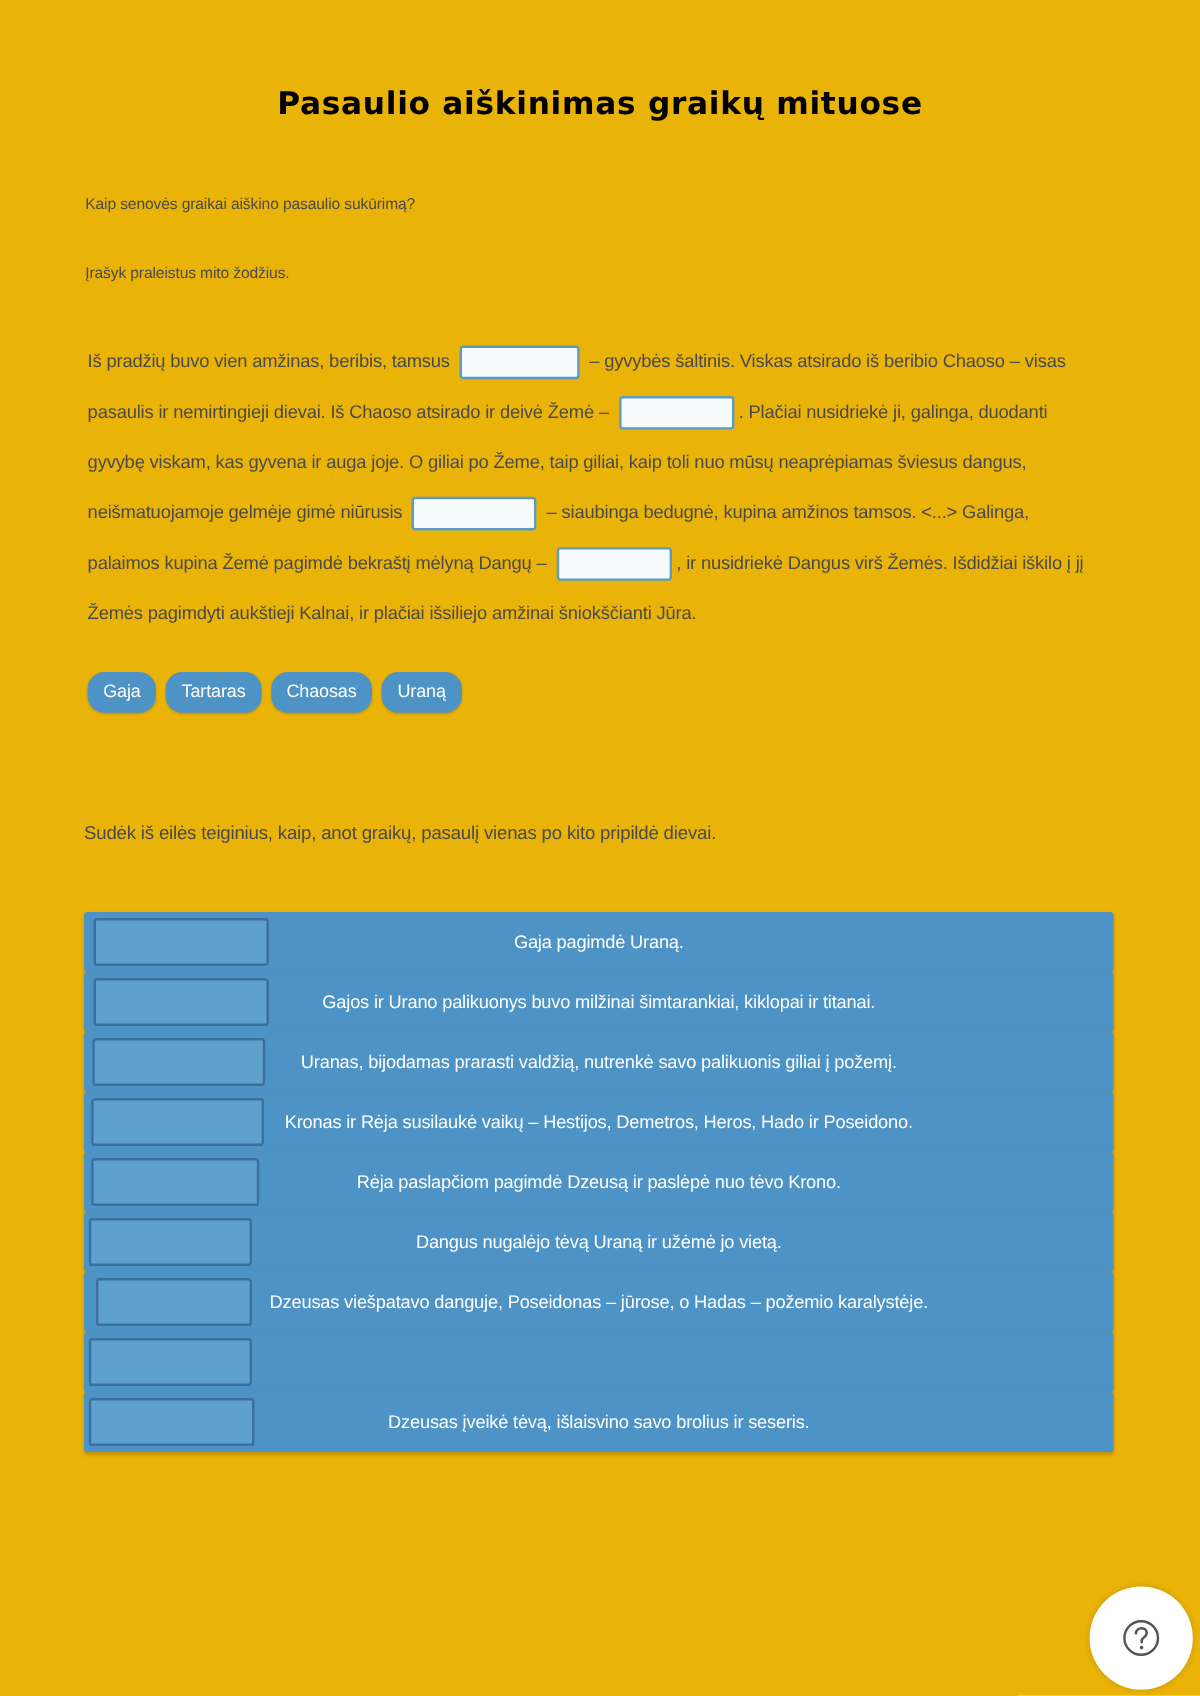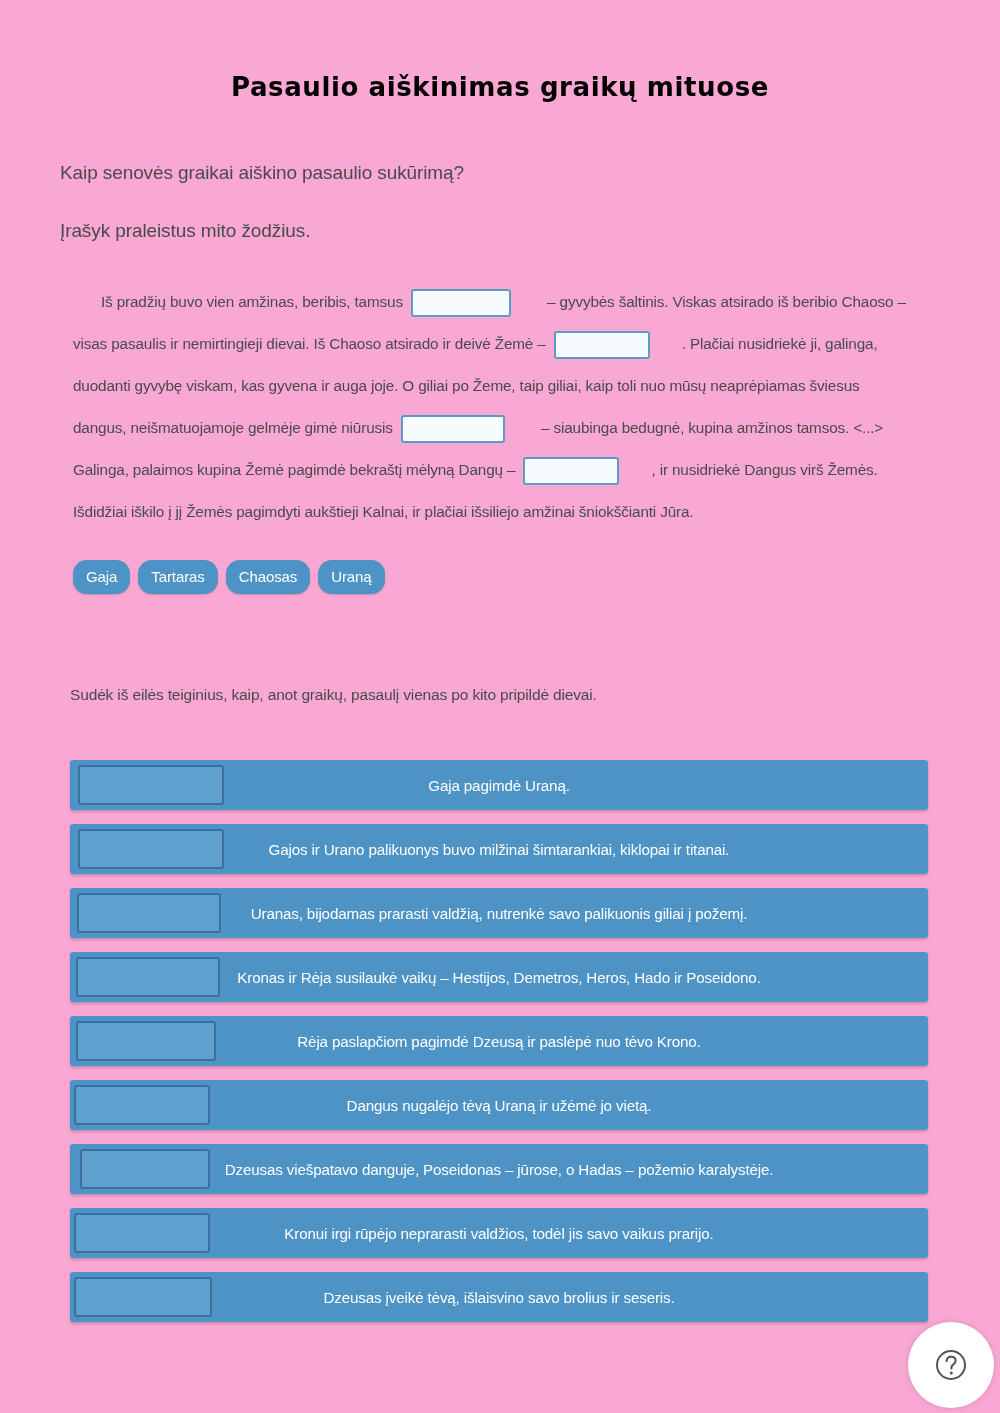--- a/index.html
+++ b/index.html
@@ -12,61 +12,61 @@
     height: 1413px;
     position: relative;
     overflow: hidden;
     font-family: "Liberation Sans", sans-serif;
     color: #3a3a3a;
   }
 
   .sheet {
     position: absolute;
     inset: 0;
-    background: #f9a8d4;
+    background: #eab308;
   }
 
   
   .worksheet-title {
     position: absolute;
     top: 72px;
     left: 0;
     width: 1000px;
     text-align: center;
     font-family: "DejaVu Sans", sans-serif;
     font-size: 26px;
     font-weight: bold;
     letter-spacing: 0.6px;
     color: #000000;
   }
 
   
   .prompt {
     position: absolute;
-    left: 60px;
-    font-size: 19px;
+    left: 71px;
+    font-size: 13px;
     color: #4a4a4a;
     letter-spacing: -0.1px;
   }
   .prompt-1 { top: 162px; }
   .prompt-2 { top: 220px; }
 
   
   .cloze {
     position: absolute;
     left: 73px;
     top: 281px;
     width: 834px;
     font-size: 15.3px;
     line-height: 42px;
     color: #4a4a4a;
     letter-spacing: -0.15px;
     text-align: left;
   }
-  .cloze .run { white-space: pre-wrap; margin-left: 28px; }
+  .cloze .run { white-space: pre-wrap; }
 
   .blank {
     display: inline-block;
     vertical-align: middle;
     height: 28px;
     background: #f7fbfd;
     border: 2px solid #5b9bc4;
     border-radius: 3px;
     box-sizing: border-box;
     margin: 0 4px;
@@ -112,21 +112,20 @@
     position: absolute;
     left: 70px;
     top: 760px;
     width: 858px;
   }
   .order-row {
     position: relative;
     height: 50px;
     background: #4e93c6;
     border-radius: 3px;
-    margin-bottom: 14px;
     box-shadow: 0 2px 3px rgba(0,0,0,0.18);
     display: flex;
     align-items: center;
   }
   .order-input {
     position: absolute;
     top: 5px;
     height: 40px;
     background: #5ea0ce;
     border: 2px solid #3b6f9c;
@@ -229,21 +228,20 @@
       <div class="order-text">Dangus nugalėjo tėvą Uraną ir užėmė jo vietą.</div>
     </div>
 
     <div class="order-row">
       <div class="order-input ob-6"></div>
       <div class="order-text">Dzeusas viešpatavo danguje, Poseidonas – jūrose, o Hadas – požemio karalystėje.</div>
     </div>
 
     <div class="order-row">
       <div class="order-input ob-7"></div>
-      <div class="order-text">Kronui irgi rūpėjo neprarasti valdžios, todėl jis savo vaikus prarijo.</div>
     </div>
 
     <div class="order-row">
       <div class="order-input ob-8"></div>
       <div class="order-text">Dzeusas įveikė tėvą, išlaisvino savo brolius ir seseris.</div>
     </div>
 
   </div>
 
   <div class="help-bubble">

